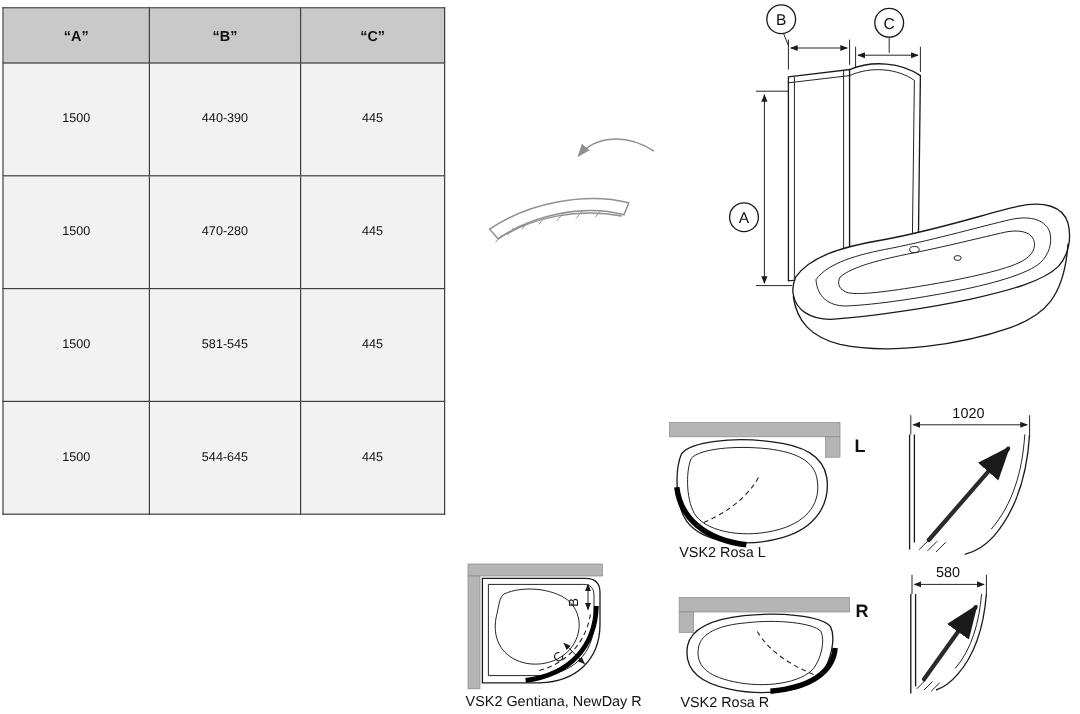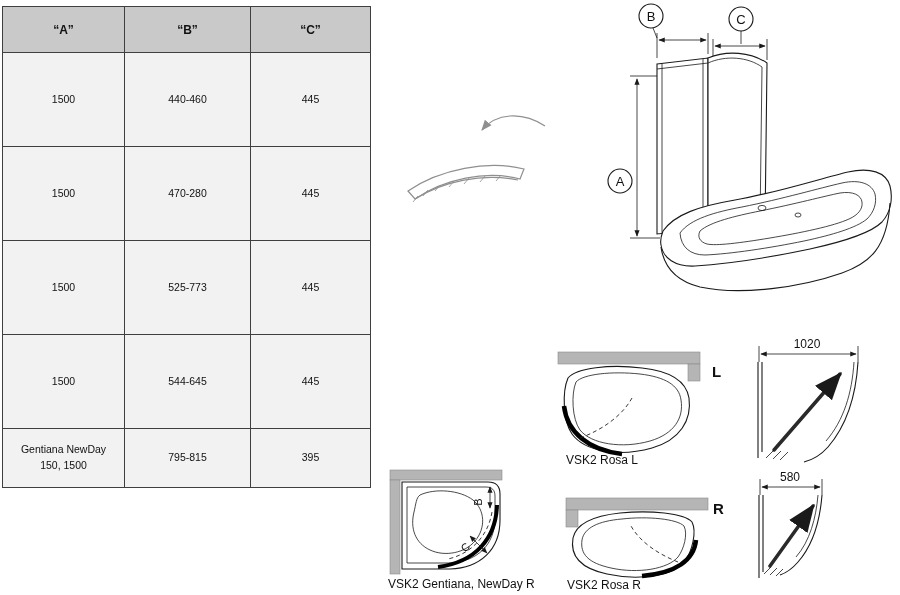--- a/index.html
+++ b/index.html
@@ -45,42 +45,37 @@
     <thead>
       <tr>
         <th>“A”</th>
         <th>“B”</th>
         <th>“C”</th>
       </tr>
     </thead>
     <tbody>
       <tr class="tall">
         <td>1500</td>
-        <td>440-460</td>
+        <td>440-390</td>
         <td>445</td>
       </tr>
       <tr class="tall">
         <td>1500</td>
         <td>470-280</td>
         <td>445</td>
       </tr>
       <tr class="tall">
         <td>1500</td>
-        <td>525-773</td>
+        <td>581-545</td>
         <td>445</td>
       </tr>
       <tr class="tall">
         <td>1500</td>
         <td>544-645</td>
         <td>445</td>
-      </tr>
-      <tr class="short">
-        <td>Gentiana NewDay 150, 1500</td>
-        <td>795-815</td>
-        <td>395</td>
       </tr>
     </tbody>
   </table>
 
   <svg class="svg-wrap" width="530" height="595" viewBox="0 0 530 595">
     <defs>
       <marker id="arr" viewBox="0 0 10 10" refX="9" refY="5" markerWidth="8" markerHeight="8" orient="auto-start-reverse">
         <path d="M0,1 L10,5 L0,9 Z" fill="#1a1a1a"></path>
       </marker>
       <marker id="arrg" viewBox="0 0 10 10" refX="9" refY="5" markerWidth="9" markerHeight="9" orient="auto-start-reverse">

